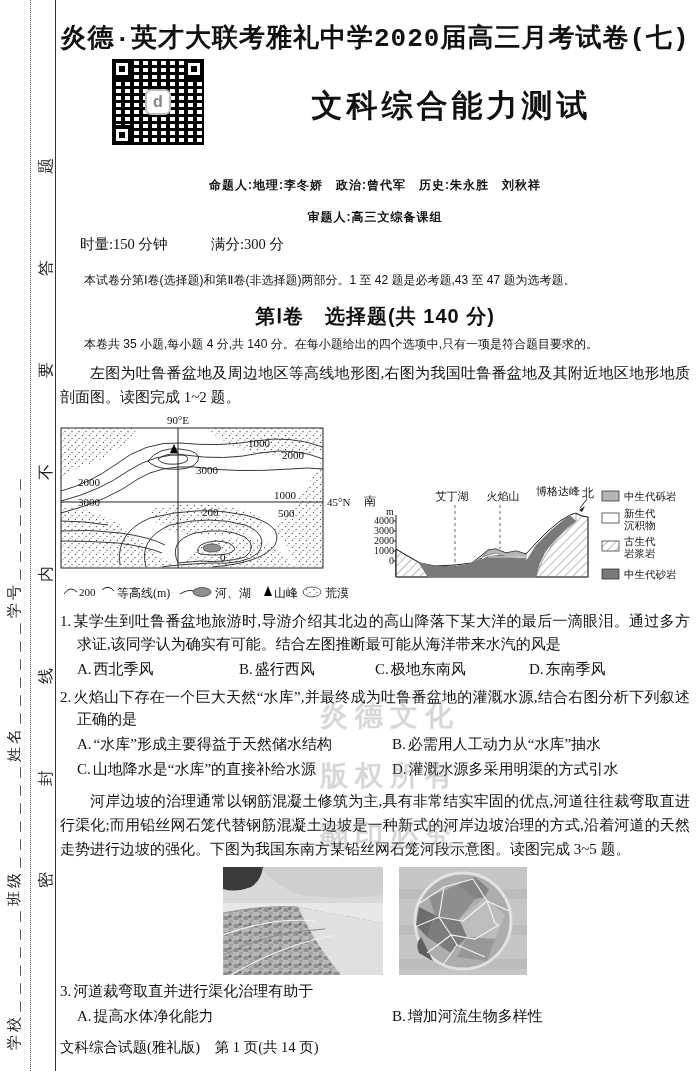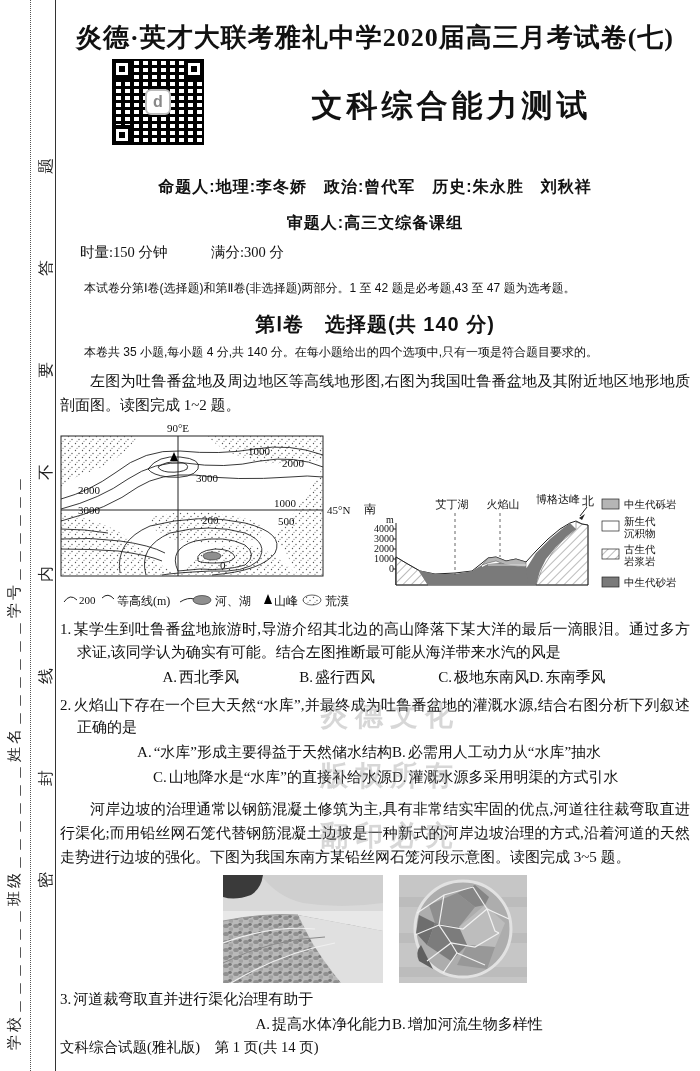--- a/index.html
+++ b/index.html
@@ -18,21 +18,21 @@
   }
   .seal-text {
     position:absolute; left:36px; top:888px; width:860px;
     transform:rotate(-90deg); transform-origin:0 0;
     font-size:16px; letter-spacing:86px; white-space:nowrap; color:#222;
   }
   
   .content { position:absolute; left:60px; top:0; width:630px; }
   .series-title {
     padding-top:20px; text-align:center; font-size:26px; font-weight:bold;
-    font-family:Liberation Serif, serif; letter-spacing:1px; white-space:nowrap;
+    font-family:Liberation Mono, monospace; letter-spacing:1px; white-space:nowrap;
   }
   .header-row { position:relative; height:118px; }
   .qr {
     position:absolute; left:52px; top:4px; width:92px; height:86px;
     background:
       repeating-linear-gradient(0deg, #000 0 3px, transparent 3px 7px),
       repeating-linear-gradient(90deg, #000 0 4px, #fff 4px 9px);
     outline:4px solid #fff;
   }
   .finder { position:absolute; width:20px; height:20px; border:4px solid #000; background:#fff; }
@@ -42,41 +42,41 @@
     position:absolute; left:33px; top:30px; width:26px; height:26px; background:#fff;
     border-radius:6px; border:2px solid #bbb; color:#888; font-family:"Liberation Sans",sans-serif;
     font-weight:bold; font-size:16px; text-align:center; line-height:22px;
   }
   .subject-title {
     position:absolute; left:165px; right:12px; top:30px; text-align:center;
     font-family:"Liberation Sans", sans-serif; font-weight:bold; font-size:31px; letter-spacing:4px;
   }
   .setters, .reviewers {
     text-align:center; font-family:"Liberation Sans", sans-serif; font-weight:bold;
-    font-size:16px; letter-spacing:1px; margin-top:4px;
+    font-size:12px; letter-spacing:1px; margin-top:4px;
   }
   .reviewers { margin-top:15px; }
   .duration { text-align:left; font-size:14.5px; margin-top:9px; }
   .duration span { margin:0 20px; }
   .para-bold {
     margin-top:17px; font-family:"Liberation Sans", sans-serif; font-weight:normal;
     font-size:12px; line-height:1.55; text-indent:2em; text-align:justify;
   }
   .sec-heading {
     margin:13px 0 5px 0; text-align:center; font-family:"Liberation Sans", sans-serif;
     font-weight:bold; font-size:20px; letter-spacing:1px;
   }
   .passage { margin-top:8px; font-size:15px; line-height:1.6; text-indent:2em; text-align:justify; }
   .figures { display:flex; align-items:flex-end; margin-top:4px; }
   .figures svg { display:block; }
   .fig-cross { margin-bottom:10px; }
   .question { margin-top:5px; font-size:15px; line-height:1.52; }
   .stem { padding-left:17px; text-indent:-17px; text-align:justify; }
   .opts-row { display:flex; padding-left:17px; margin-top:2px; }
-  .opt { white-space:nowrap;text-align:right; }
+  .opt { white-space:nowrap; }
   .w162 { width:162px; } .w136 { width:136px; } .w154 { width:154px; } .w315 { width:315px; }
   .olabel { margin-right:2px; }
   .photos { display:flex; justify-content:center; gap:16px; margin-top:6px; }
   .photos svg { display:block; }
   .footer { position:absolute; left:60px; right:0; bottom:14px; text-align:left; font-size:14.5px; }
   
   .watermark {
     position:absolute; left:295px; top:686px; width:190px; text-align:center;
     font-family:"Liberation Sans", sans-serif; font-weight:bold; font-size:28px;
     letter-spacing:7px; line-height:60px; color:#8f8f8f; opacity:0.35; pointer-events:none;

